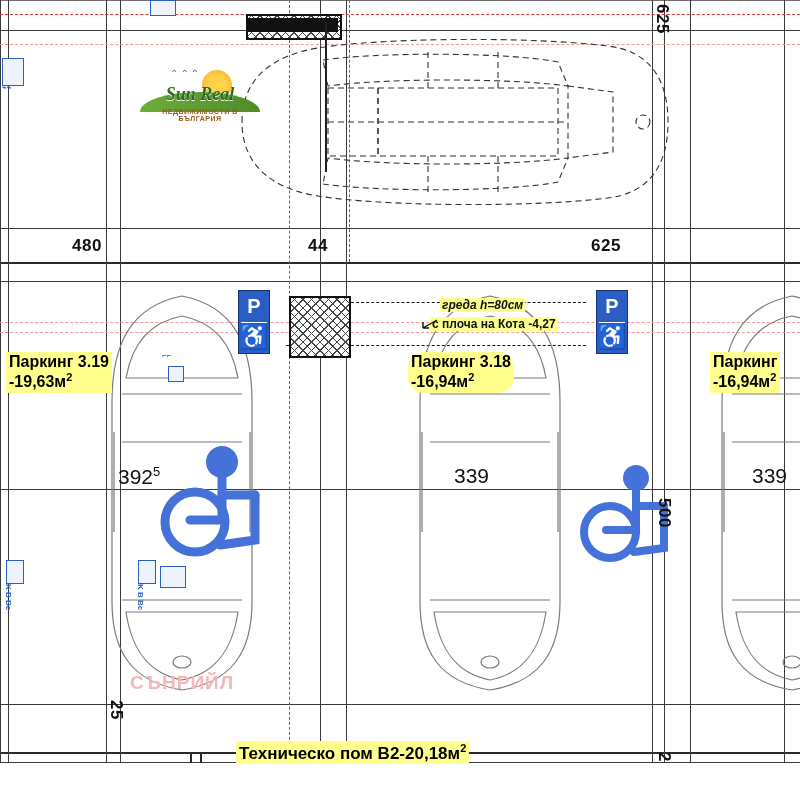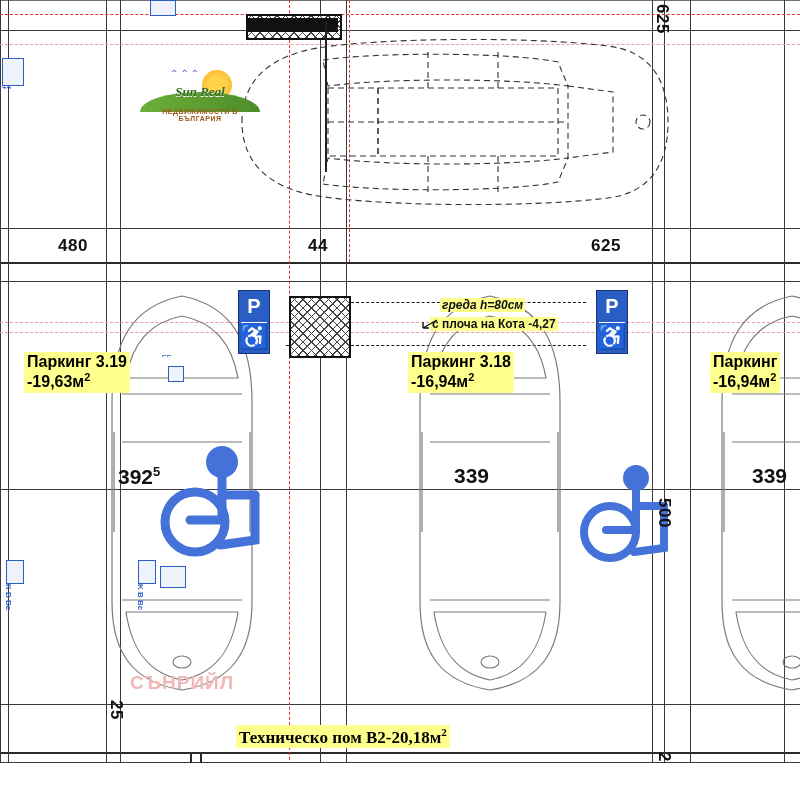--- a/index.html
+++ b/index.html
@@ -84,21 +84,21 @@
     color: #111;
     letter-spacing: 0.5px;
   }
   .dim.vert {
     writing-mode: vertical-rl;
     text-orientation: mixed;
   }
   .bignum {
     position: absolute;
     font-size: 21px;
-    font-weight: bold;
+    font-weight: normal;
     color: #111;
   }
   .bignum sup {
     font-size: 13px;
     vertical-align: super;
   }
 
   
   .ylabel {
     position: absolute;
@@ -191,21 +191,21 @@
     border-radius: 50% 50% 0 0 / 100% 100% 0 0;
   }
   .logo .txt {
     position: absolute;
     left: 4px; top: 16px;
     width: 112px;
     text-align: center;
     font-family: "Liberation Serif", serif;
     font-style: italic;
     font-weight: bold;
-    font-size: 13px;
+    font-size: 18px;
     color: #2d6b1f;
     text-shadow: 0 1px 0 #fff;
   }
   .logo .sub {
     position: absolute;
     left: 0; top: 40px;
     width: 120px;
     text-align: center;
     font-size: 7px;
     font-weight: bold;
@@ -400,55 +400,55 @@
     <div class="sun"></div>
     <div class="hills"></div>
     <div class="txt">
       <span>Sun</span>
       <span>Real</span>
     </div>
     <div class="sub">НЕДВИЖИМОСТИ В БЪЛГАРИЯ</div>
   </div>
 
   <div class="dim vert" style="left:652px;top:4px;">625</div>
-  <div class="dim" style="left:58px;top:236px;">480</div>
+  <div class="dim" style="left:72px;top:236px;">480</div>
   <div class="dim" style="left:308px;top:236px;">44</div>
   <div class="dim" style="left:591px;top:236px;">625</div>
   <div class="dim vert" style="left:106px;top:700px;">25</div>
   <div class="dim vert" style="left:654px;top:752px;">25</div>
   <div class="dim vert" style="left:654px;top:498px;">500</div>
   <div class="dim vert" style="left:106px;top:768px;">5</div>
 
   <div class="bignum" style="left:118px;top:464px;">
     <span>392</span><sup>5</sup>
   </div>
   <div class="bignum" style="left:454px;top:464px;">339</div>
   <div class="bignum" style="left:752px;top:464px;">339</div>
 
-  <div class="ylabel" style="left:24px;top:352px;">
+  <div class="ylabel" style="left:6px;top:352px;">
     <div>Паркинг 3.19</div>
     <div><span>-19,63м</span><sup>2</sup></div>
   </div>
 
-  <div class="ylabel" style="left:408px;top:352px;">
+  <div class="ylabel" style="left:408px;top:352px;border-radius:16px;">
     <div>Паркинг 3.18</div>
     <div><span>-16,94м</span><sup>2</sup></div>
   </div>
 
   <div class="ylabel" style="left:710px;top:352px;">
     <div>Паркинг</div>
     <div><span>-16,94м</span><sup>2</sup></div>
   </div>
 
   <div class="note" style="left:440px;top:298px;font-style:italic;">греда h=80см</div>
   <div class="note" style="left:430px;top:317px;">с плоча на Кота -4,27</div>
   <svg style="position:absolute;left:420px;top:318px;width:18px;height:16px;" viewBox="0 0 18 16">
     <path d="M17,2 L3,10 M3,10 L9,10 M3,10 L3,4" stroke="#111" stroke-width="1.4" fill="none"></path>
   </svg>
 
   <div class="watermark" style="left:130px;top:672px;">СЪНРИЙЛ</div>
 
   <div class="bottomband" style="top:763px;height:27px;"></div>
-  <div class="ylabel" style="left:236px;top:725px;font-size:17px;font-family:Liberation Serif, serif;">
+  <div class="ylabel" style="left:236px;top:741px;font-size:17px;">
     <span>Техническо пом В2-20,18м</span><sup>2</sup>
   </div>
 
 </div>
 
 </body></html>

